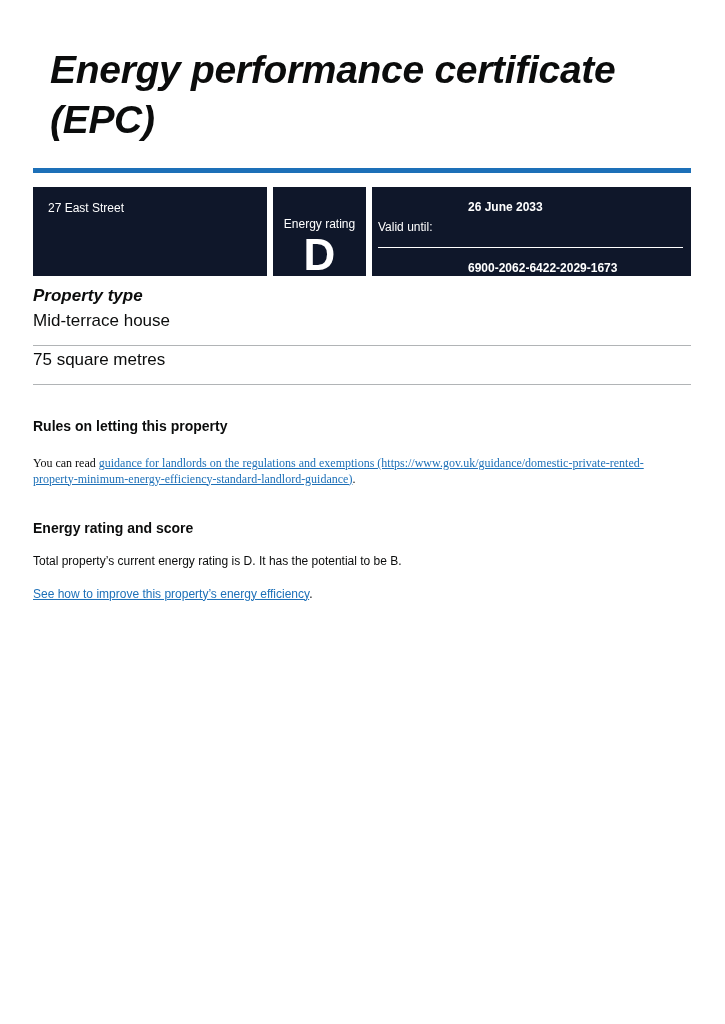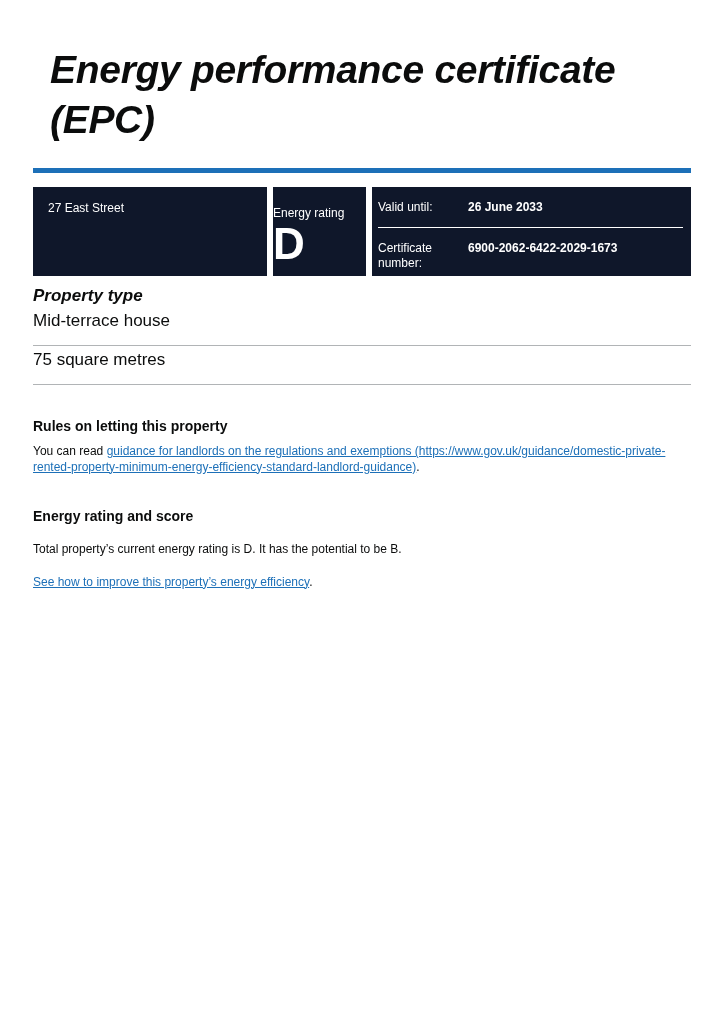--- a/index.html
+++ b/index.html
@@ -51,42 +51,43 @@
   }
   .address-box {
     width: 234px;
     padding: 14px 10px 0 15px;
     font-size: 12px;
     line-height: 14.5px;
   }
   .address-box span { display: block; }
   .rating-box {
     width: 93px;
-    padding-top: 19px;
+    text-align: center;
+    padding-top: 30px;
   }
   .rating-box .rating-label {
     display: block;
     font-size: 12px;
     line-height: 14px;
   }
   .rating-box .rating-letter {
     display: block;
     font-size: 44px;
     line-height: 44px;
     font-weight: bold;
     margin-top: 2px;
   }
   .details-box {
     flex: 1;
     padding: 13px 8px 0 6px;
     font-size: 12px;
     line-height: 15px;
   }
   .details-row { display: flex; }
-  .details-row .detail-label { width: 90px; flex: none; }
+  .details-row .detail-label { width: 90px; flex: none; margin-top: 20px; }
   .details-row .detail-value { font-weight: bold; }
   .details-separator {
     border: none;
     border-top: 1px solid #ffffff;
     margin: 12px 0 13px 0;
   }
 
   
   h2.fact-heading {
     font-size: 17px;
@@ -114,21 +115,21 @@
     font-weight: bold;
   }
   .rules-heading { margin-top: 32px; }
   .score-heading { margin-top: 32px; }
   p.body-copy {
     font-size: 12px;
     line-height: 15.5px;
     max-width: 650px;
   }
   .mt-16 { margin-top: 16px; }
-  .mt-12 { margin-top: 8px; }
+  .mt-12 { margin-top: 20px; font-family: Liberation Serif, serif; }
   .mt-17 { margin-top: 17px; }
   a.text-link {
     color: #1d70b8;
     text-decoration: underline;
     cursor: pointer;
   }
 </style>
 </head>
 <body>
 

